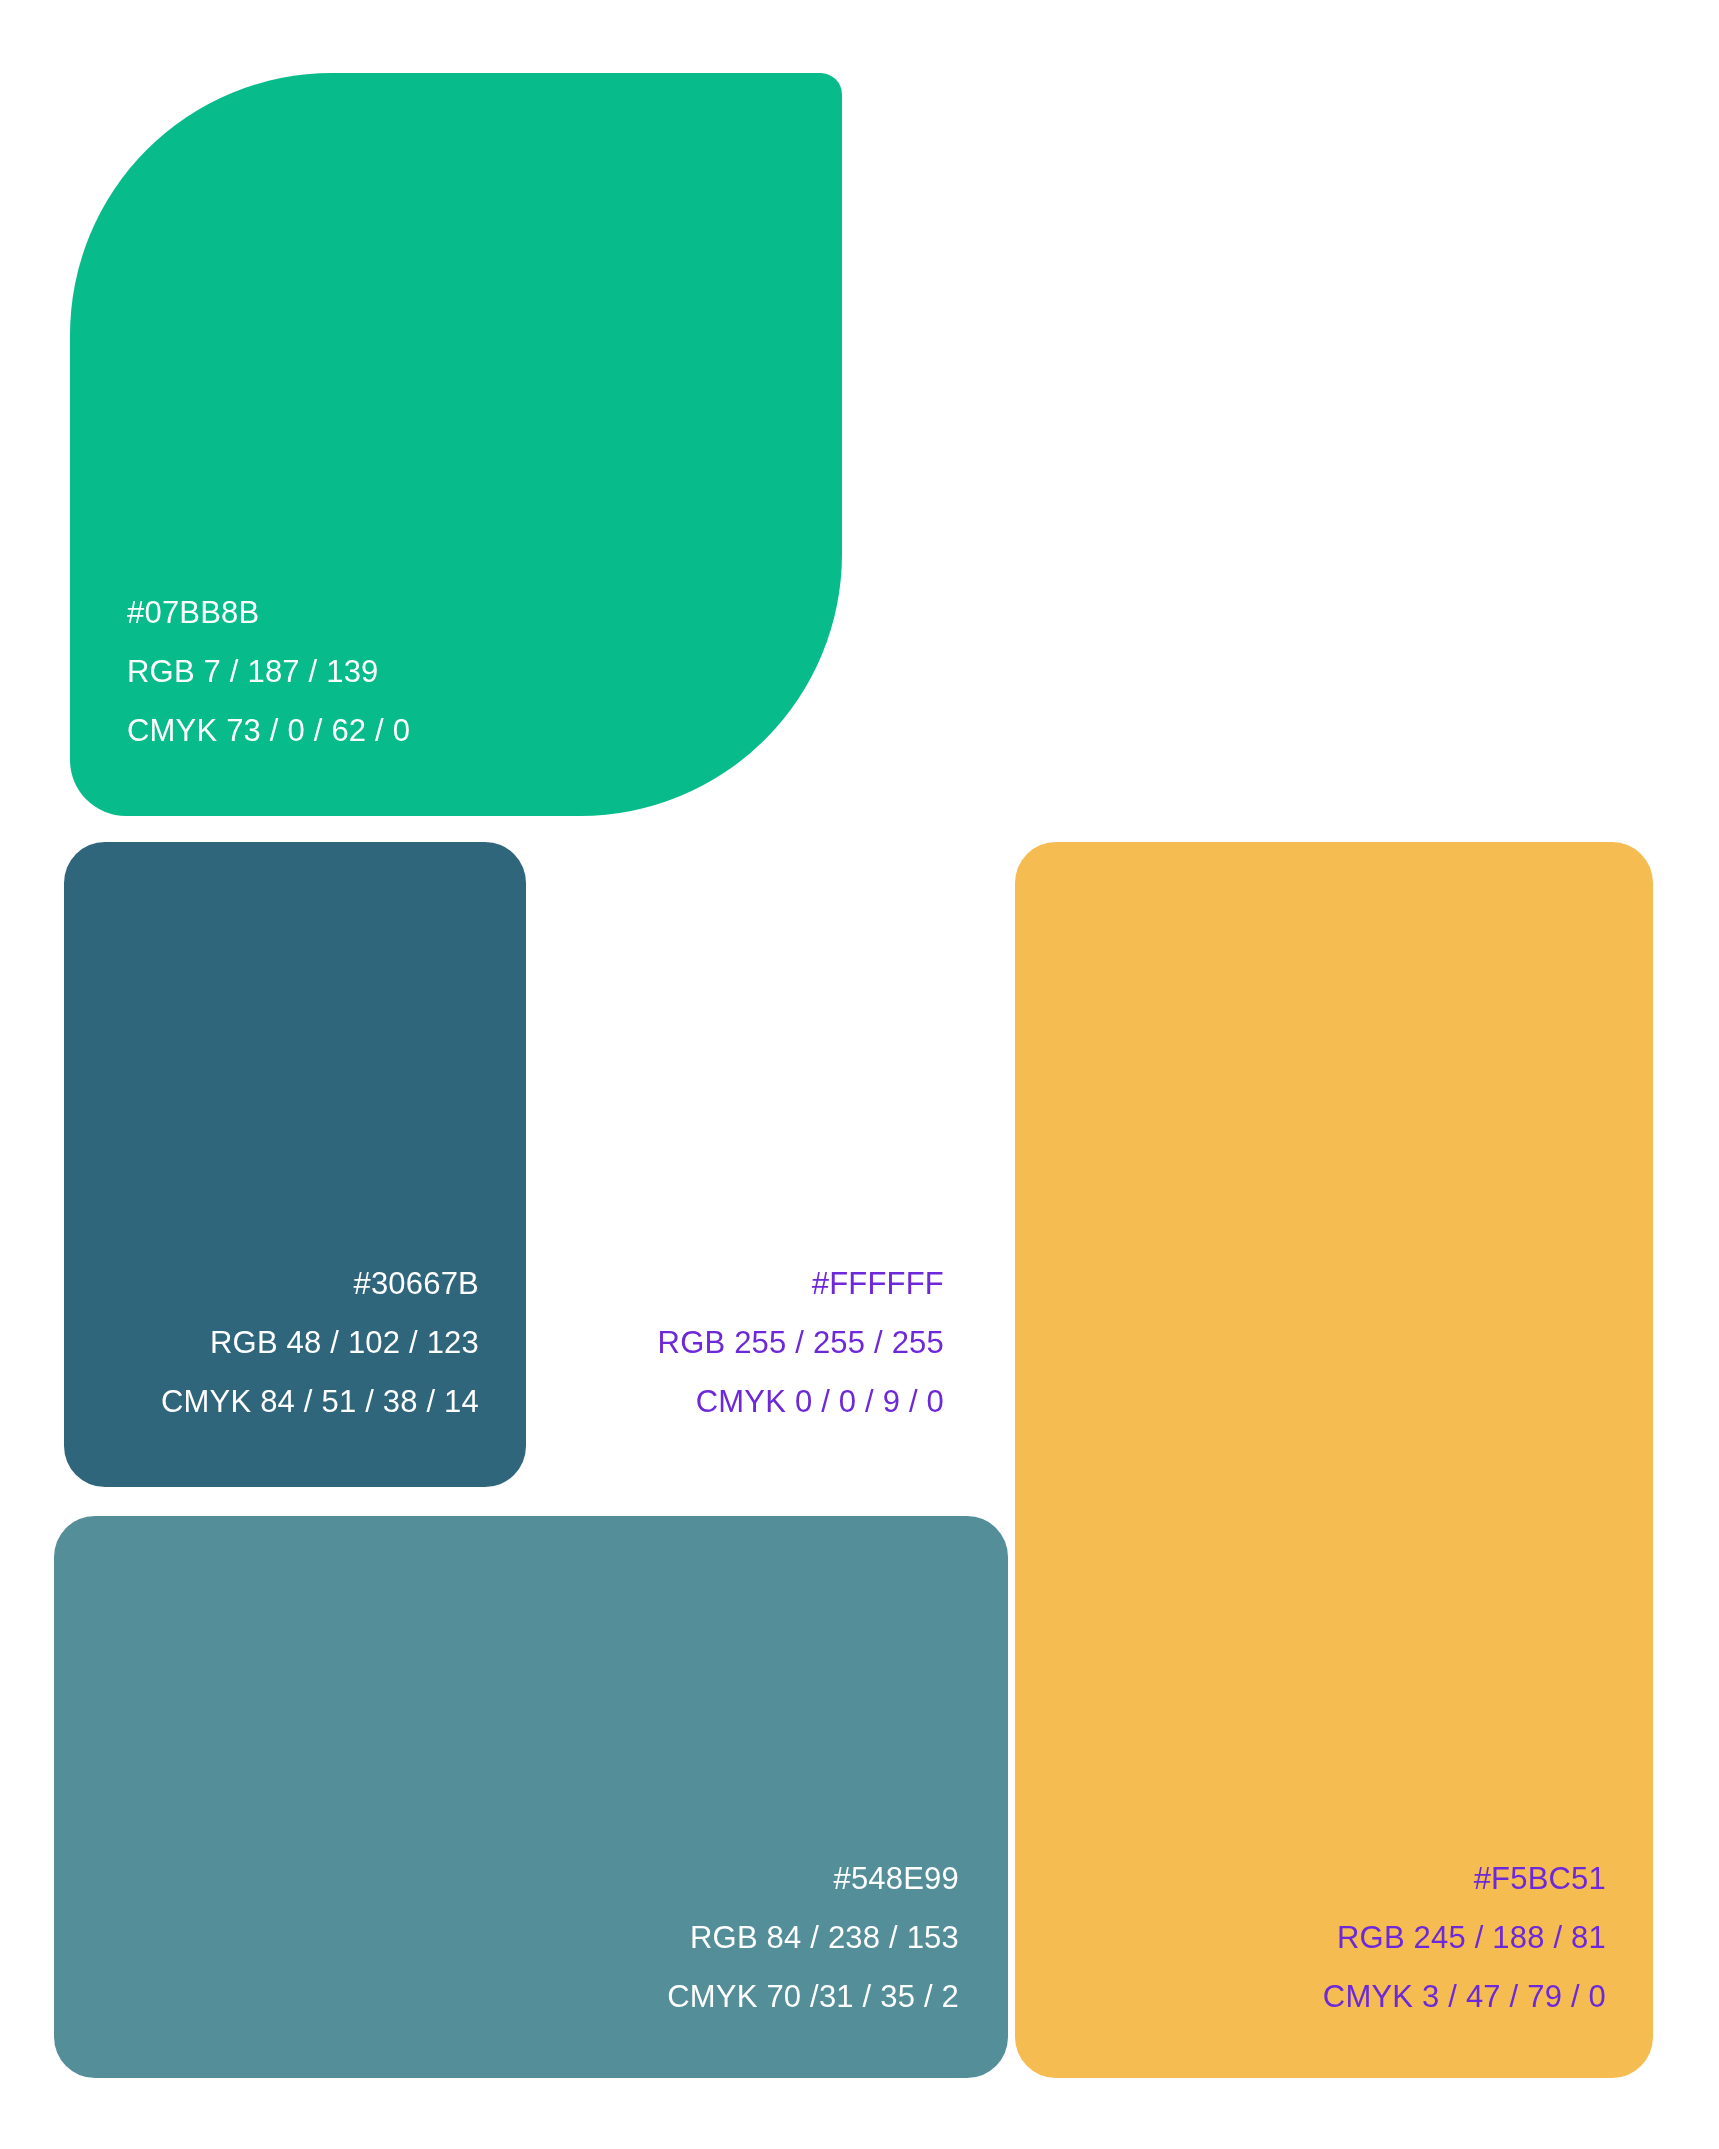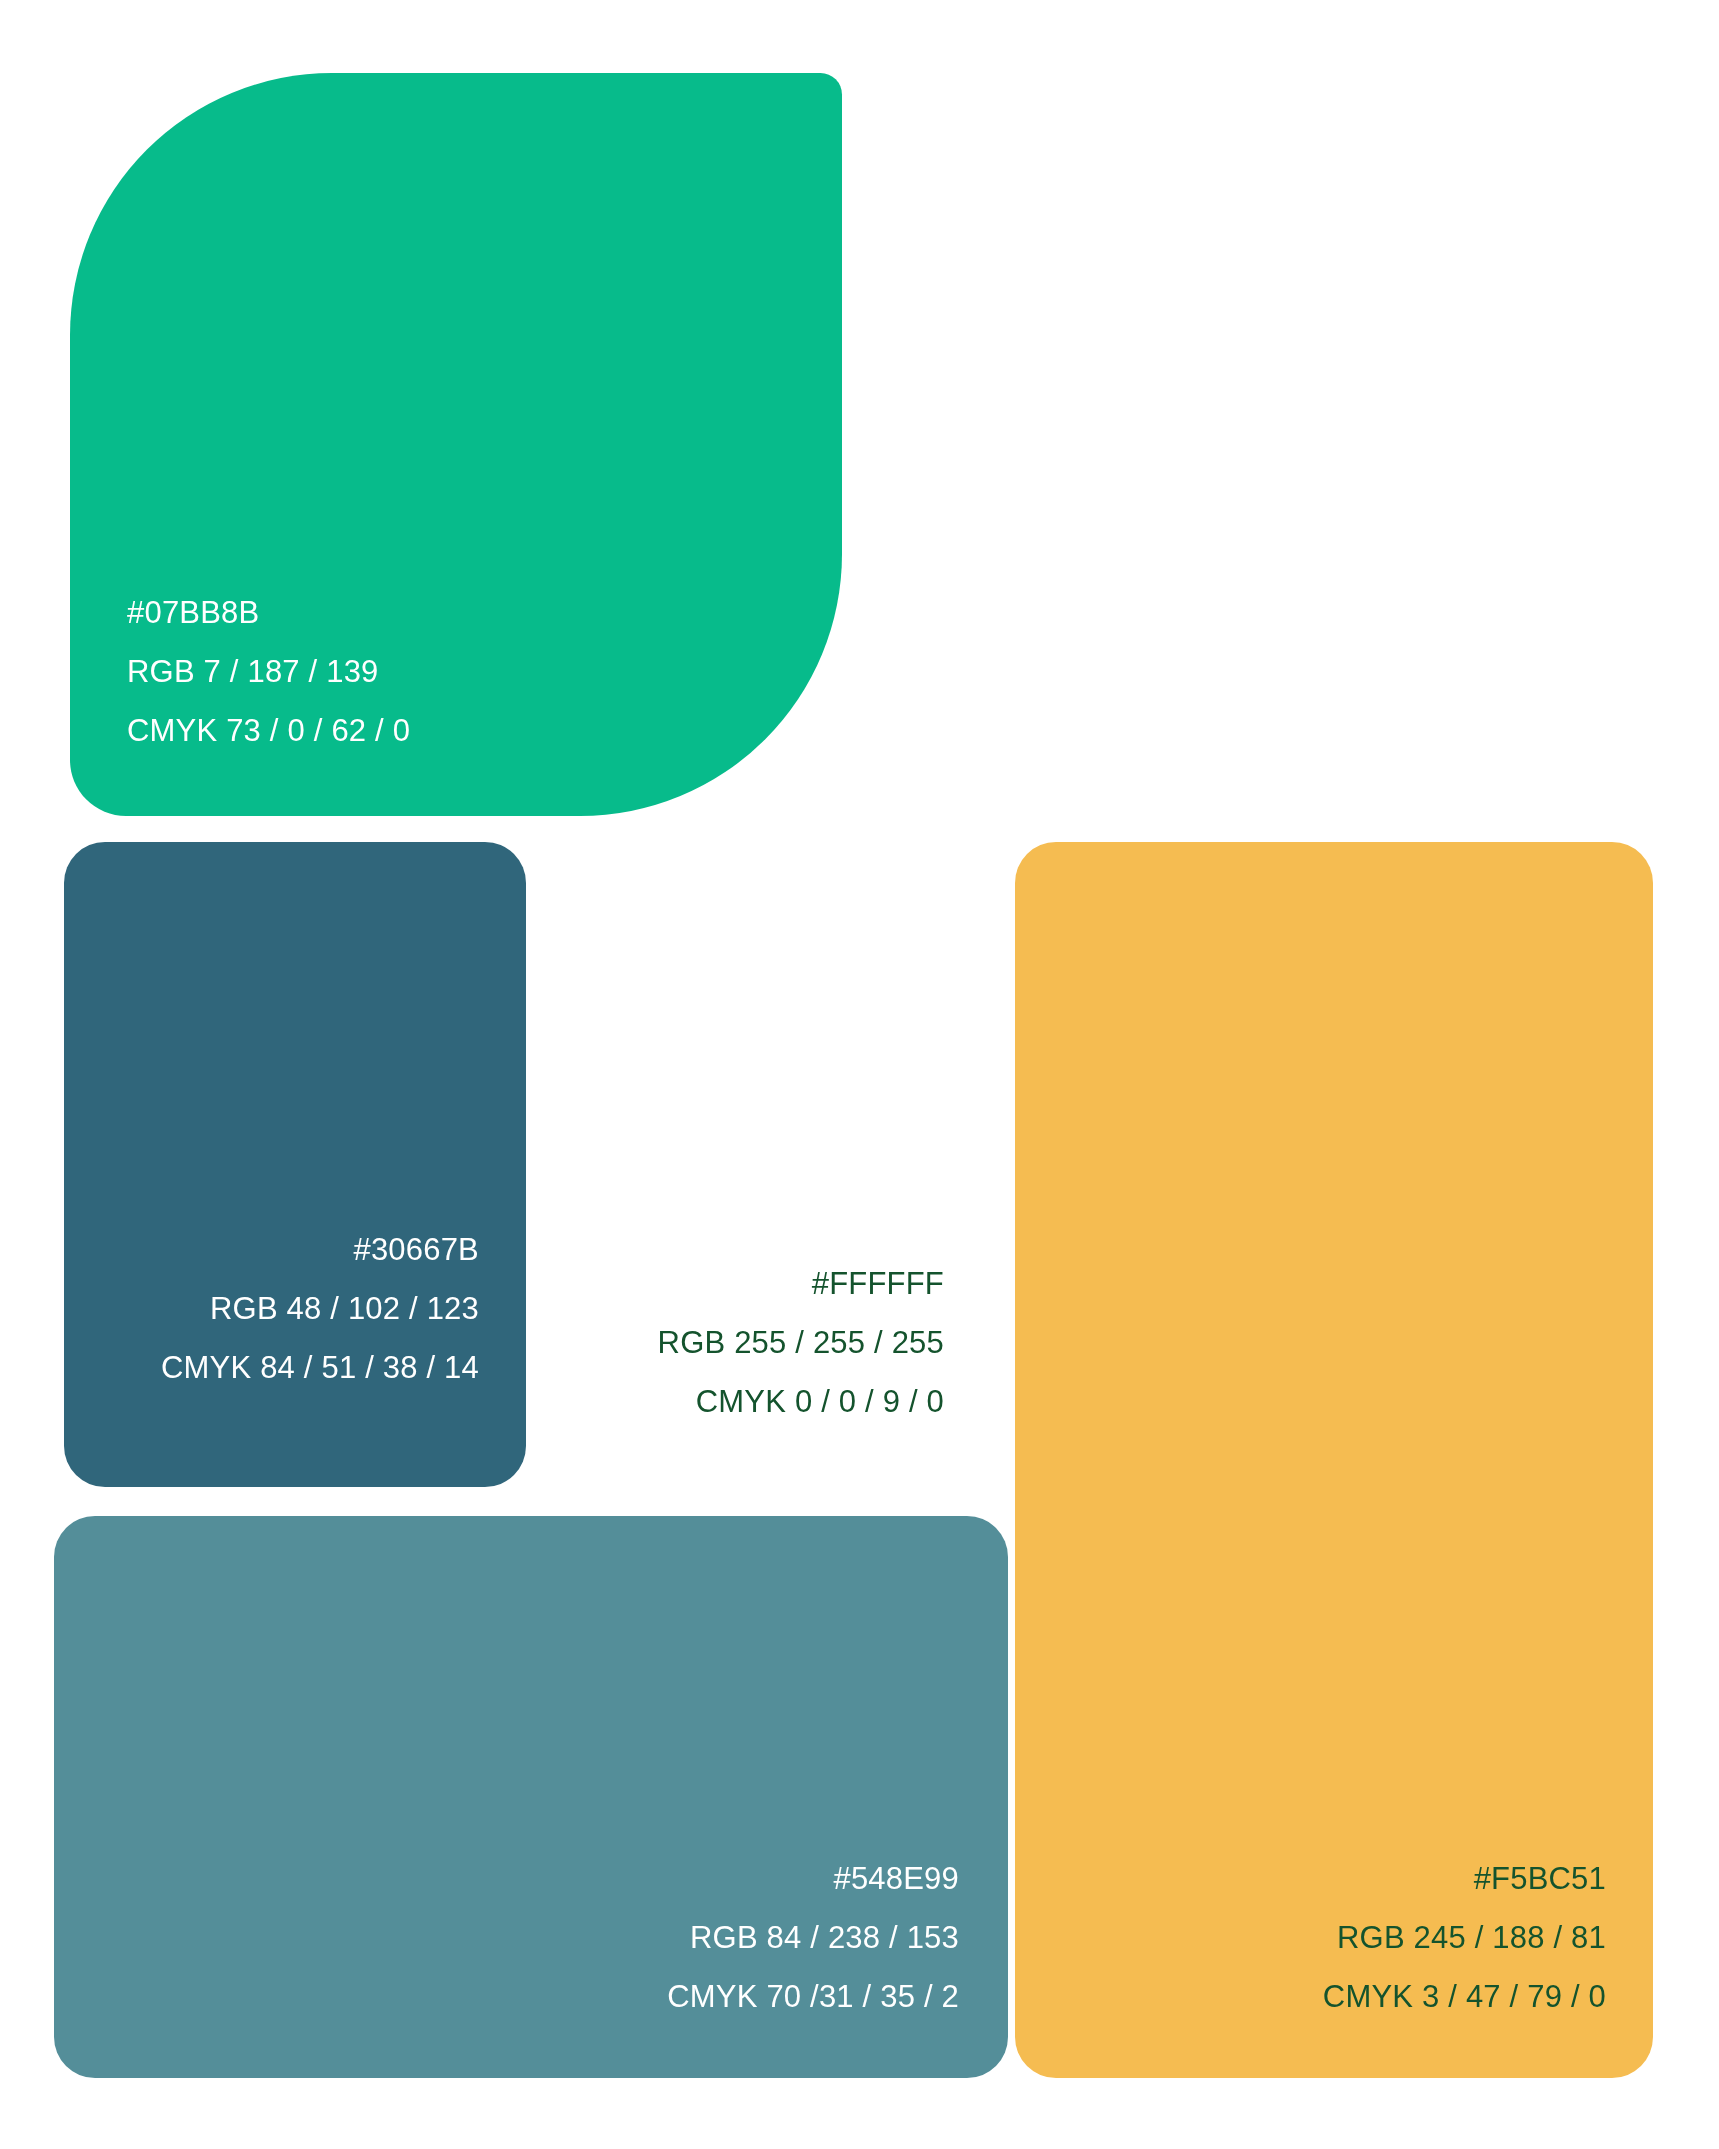--- a/index.html
+++ b/index.html
@@ -36,21 +36,21 @@
     line-height: 1.0;
     letter-spacing: 0.2px;
     white-space: pre;
   }
   .swatch-line + .swatch-line { margin-top: 28px; }
 
   .align-left  .swatch-lines { align-items: flex-start; text-align: left; }
   .align-right .swatch-lines { align-items: flex-end;  text-align: right; }
 
   .text-light .swatch-line { color: #ffffff; }
-  .text-dark  .swatch-line { color: #14532d; }
+  .text-dark  .swatch-line { color: #6d28d9; }
 
   
   .leaf-green {
     left: 70px;  top: 73px;
     width: 772px; height: 743px;
     background: #07bb8b;
     border-radius: 262px 21.5px 262px 56px;
     padding: 0 0 70px 57px;
   }
   .leaf-navy {
@@ -60,21 +60,21 @@
     border-radius: 269px 23px 269px 59px;
     padding: 0 0 70px 56px;
   }
 
   
   .rect-blue {
     left: 64px; top: 842px;
     width: 462px; height: 645px;
     background: #30667b;
     border-radius: 41px;
-    padding: 0 47px 104px 0;
+    padding: 0 47px 70px 0;
   }
   .rect-white {
     left: 510px; top: 842px;
     width: 434px; height: 645px;
     background: transparent;
     padding: 0 0 70px 0;
   }
   .rect-teal {
     left: 54px; top: 1516px;
     width: 954px; height: 562px;

